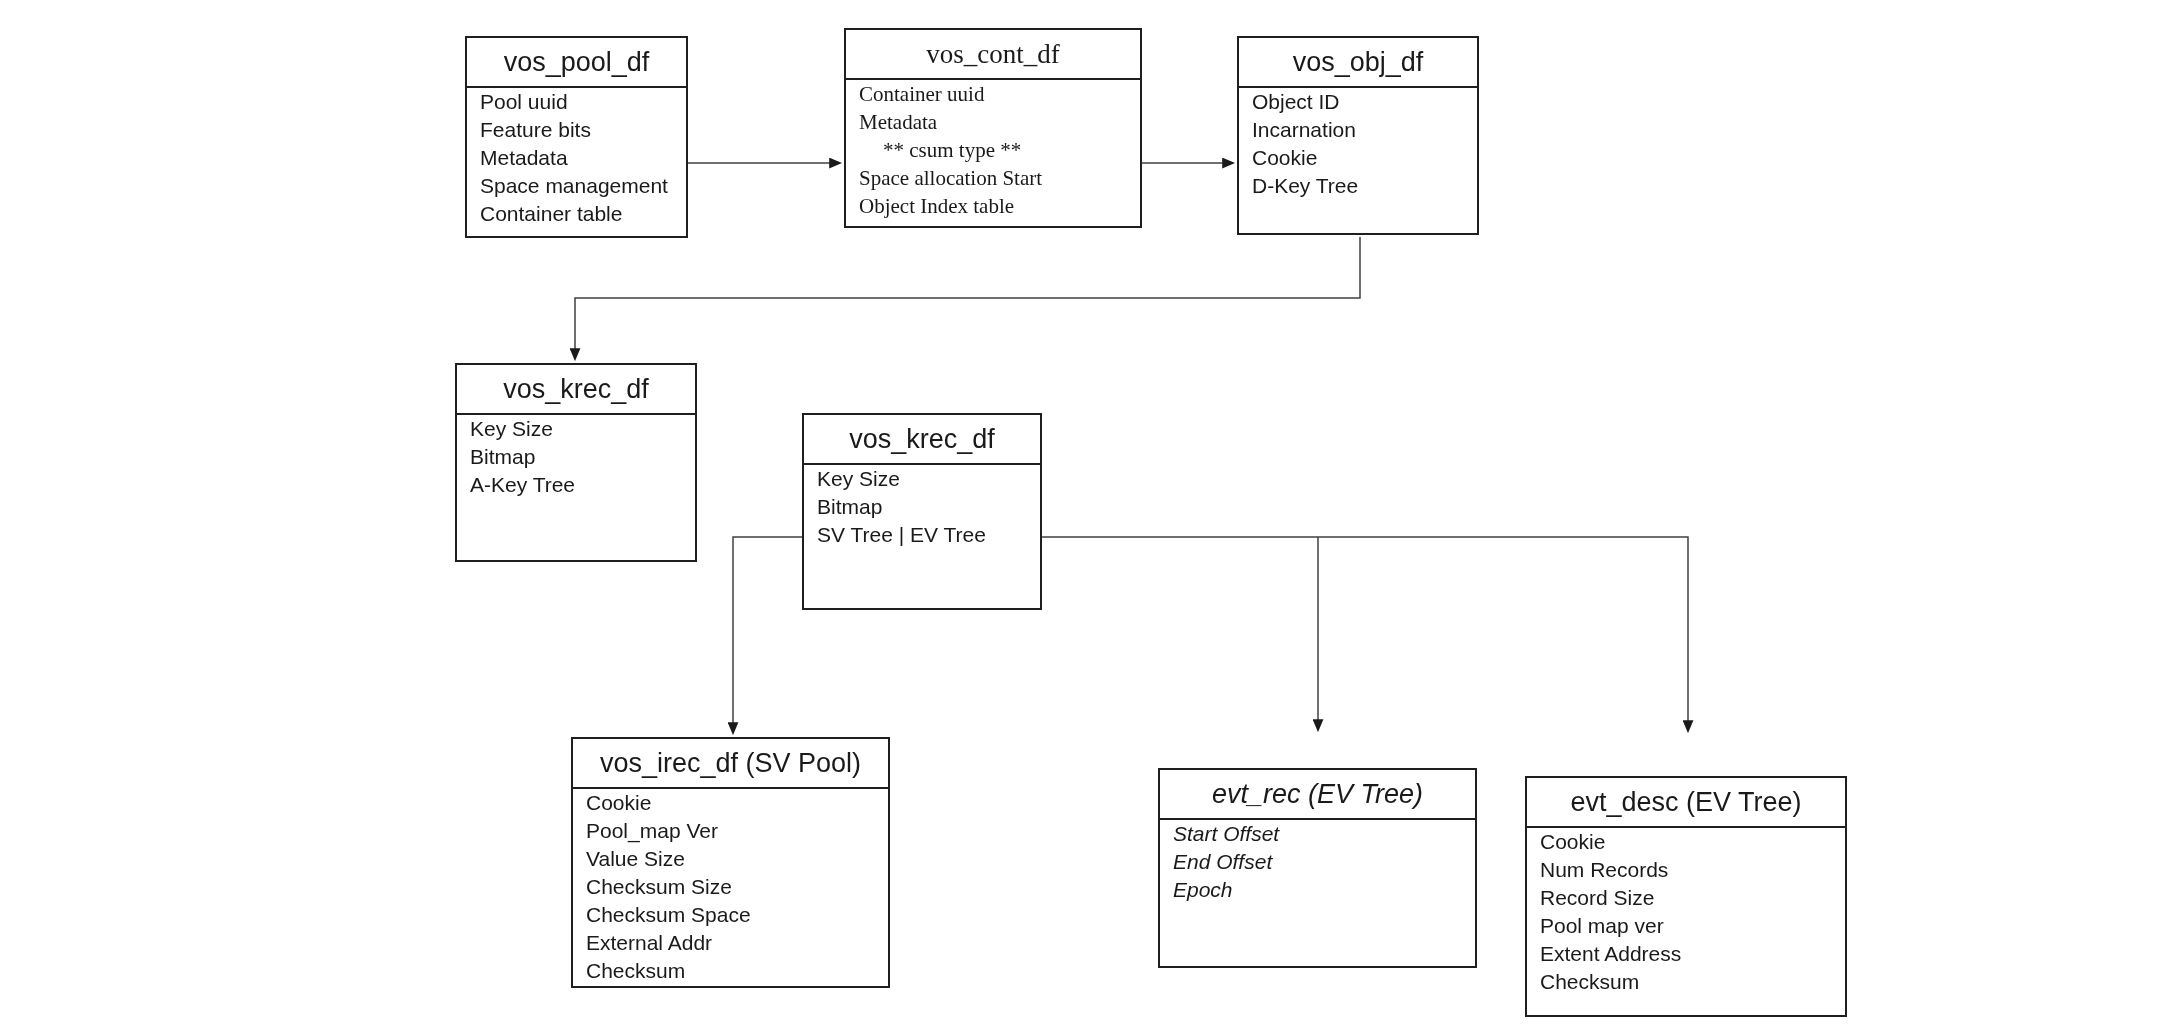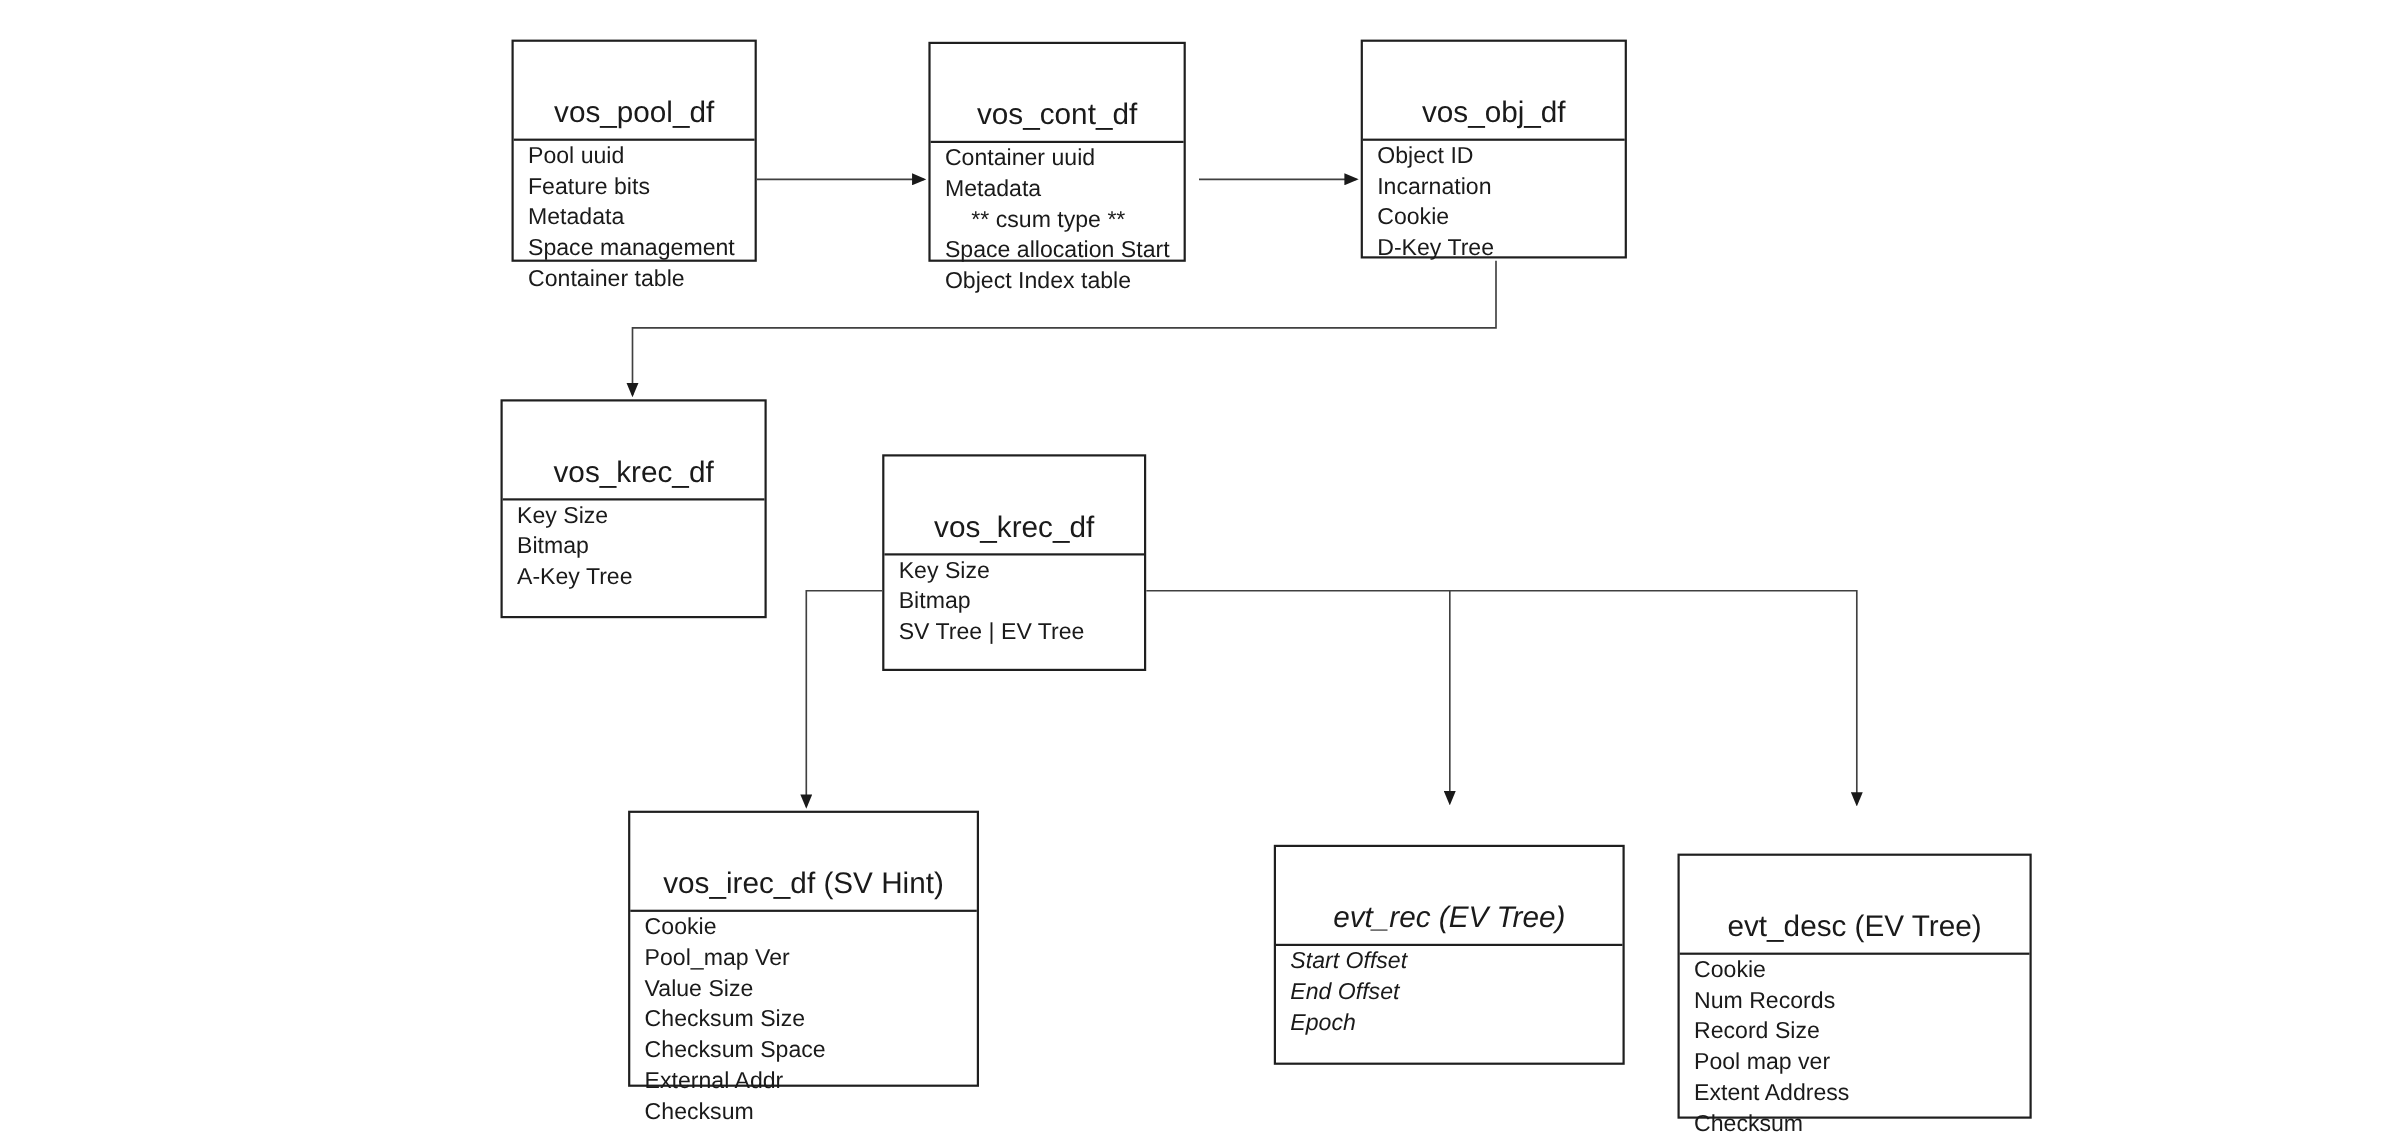--- a/index.html
+++ b/index.html
@@ -25,35 +25,34 @@
     box-sizing: border-box;
   }
   .node .hdr {
     height: 48px;
     border-bottom: 2px solid #1f1f1f;
     display: flex;
     align-items: center;
     justify-content: center;
     font-size: 27px;
     white-space: nowrap;
-    margin-top: 40px;
   }
   .node ul {
     list-style: none;
     margin: 0;
     padding: 0 4px 0 13px;
     font-size: 21px;
     line-height: 28px;
   }
   .node ul li { white-space: nowrap; }
   .node ul li.indent { padding-left: 24px; }
 
   
   #n-pool    { left: 465px;  top: 36px;  width: 223px; height: 202px; }
-  #n-cont    { left: 844px;  top: 38px;  width: 234px; height: 200px; }
+  #n-cont    { left: 844px;  top: 28px;  width: 298px; height: 200px; font-family: Liberation Serif, serif; }
   #n-obj     { left: 1237px; top: 36px;  width: 242px; height: 199px; }
   #n-krec1   { left: 455px;  top: 363px; width: 242px; height: 199px; }
   #n-krec2   { left: 802px;  top: 413px; width: 240px; height: 197px; }
   #n-irec    { left: 571px;  top: 737px; width: 319px; height: 251px; }
   #n-evtrec  { left: 1158px; top: 768px; width: 319px; height: 200px; font-style: italic; }
   #n-evtdesc { left: 1525px; top: 776px; width: 322px; height: 241px; }
 </style>
 </head>
 <body>
 
@@ -123,21 +122,21 @@
   <div class="node" id="n-krec2">
     <div class="hdr">vos_krec_df</div>
     <ul>
       <li>Key Size</li>
       <li>Bitmap</li>
       <li>SV Tree | EV Tree</li>
     </ul>
   </div>
 
   <div class="node" id="n-irec">
-    <div class="hdr">vos_irec_df (SV Hint)</div>
+    <div class="hdr">vos_irec_df (SV Pool)</div>
     <ul>
       <li>Cookie</li>
       <li>Pool_map Ver</li>
       <li>Value Size</li>
       <li>Checksum Size</li>
       <li>Checksum Space</li>
       <li>External Addr</li>
       <li>Checksum</li>
     </ul>
   </div>

